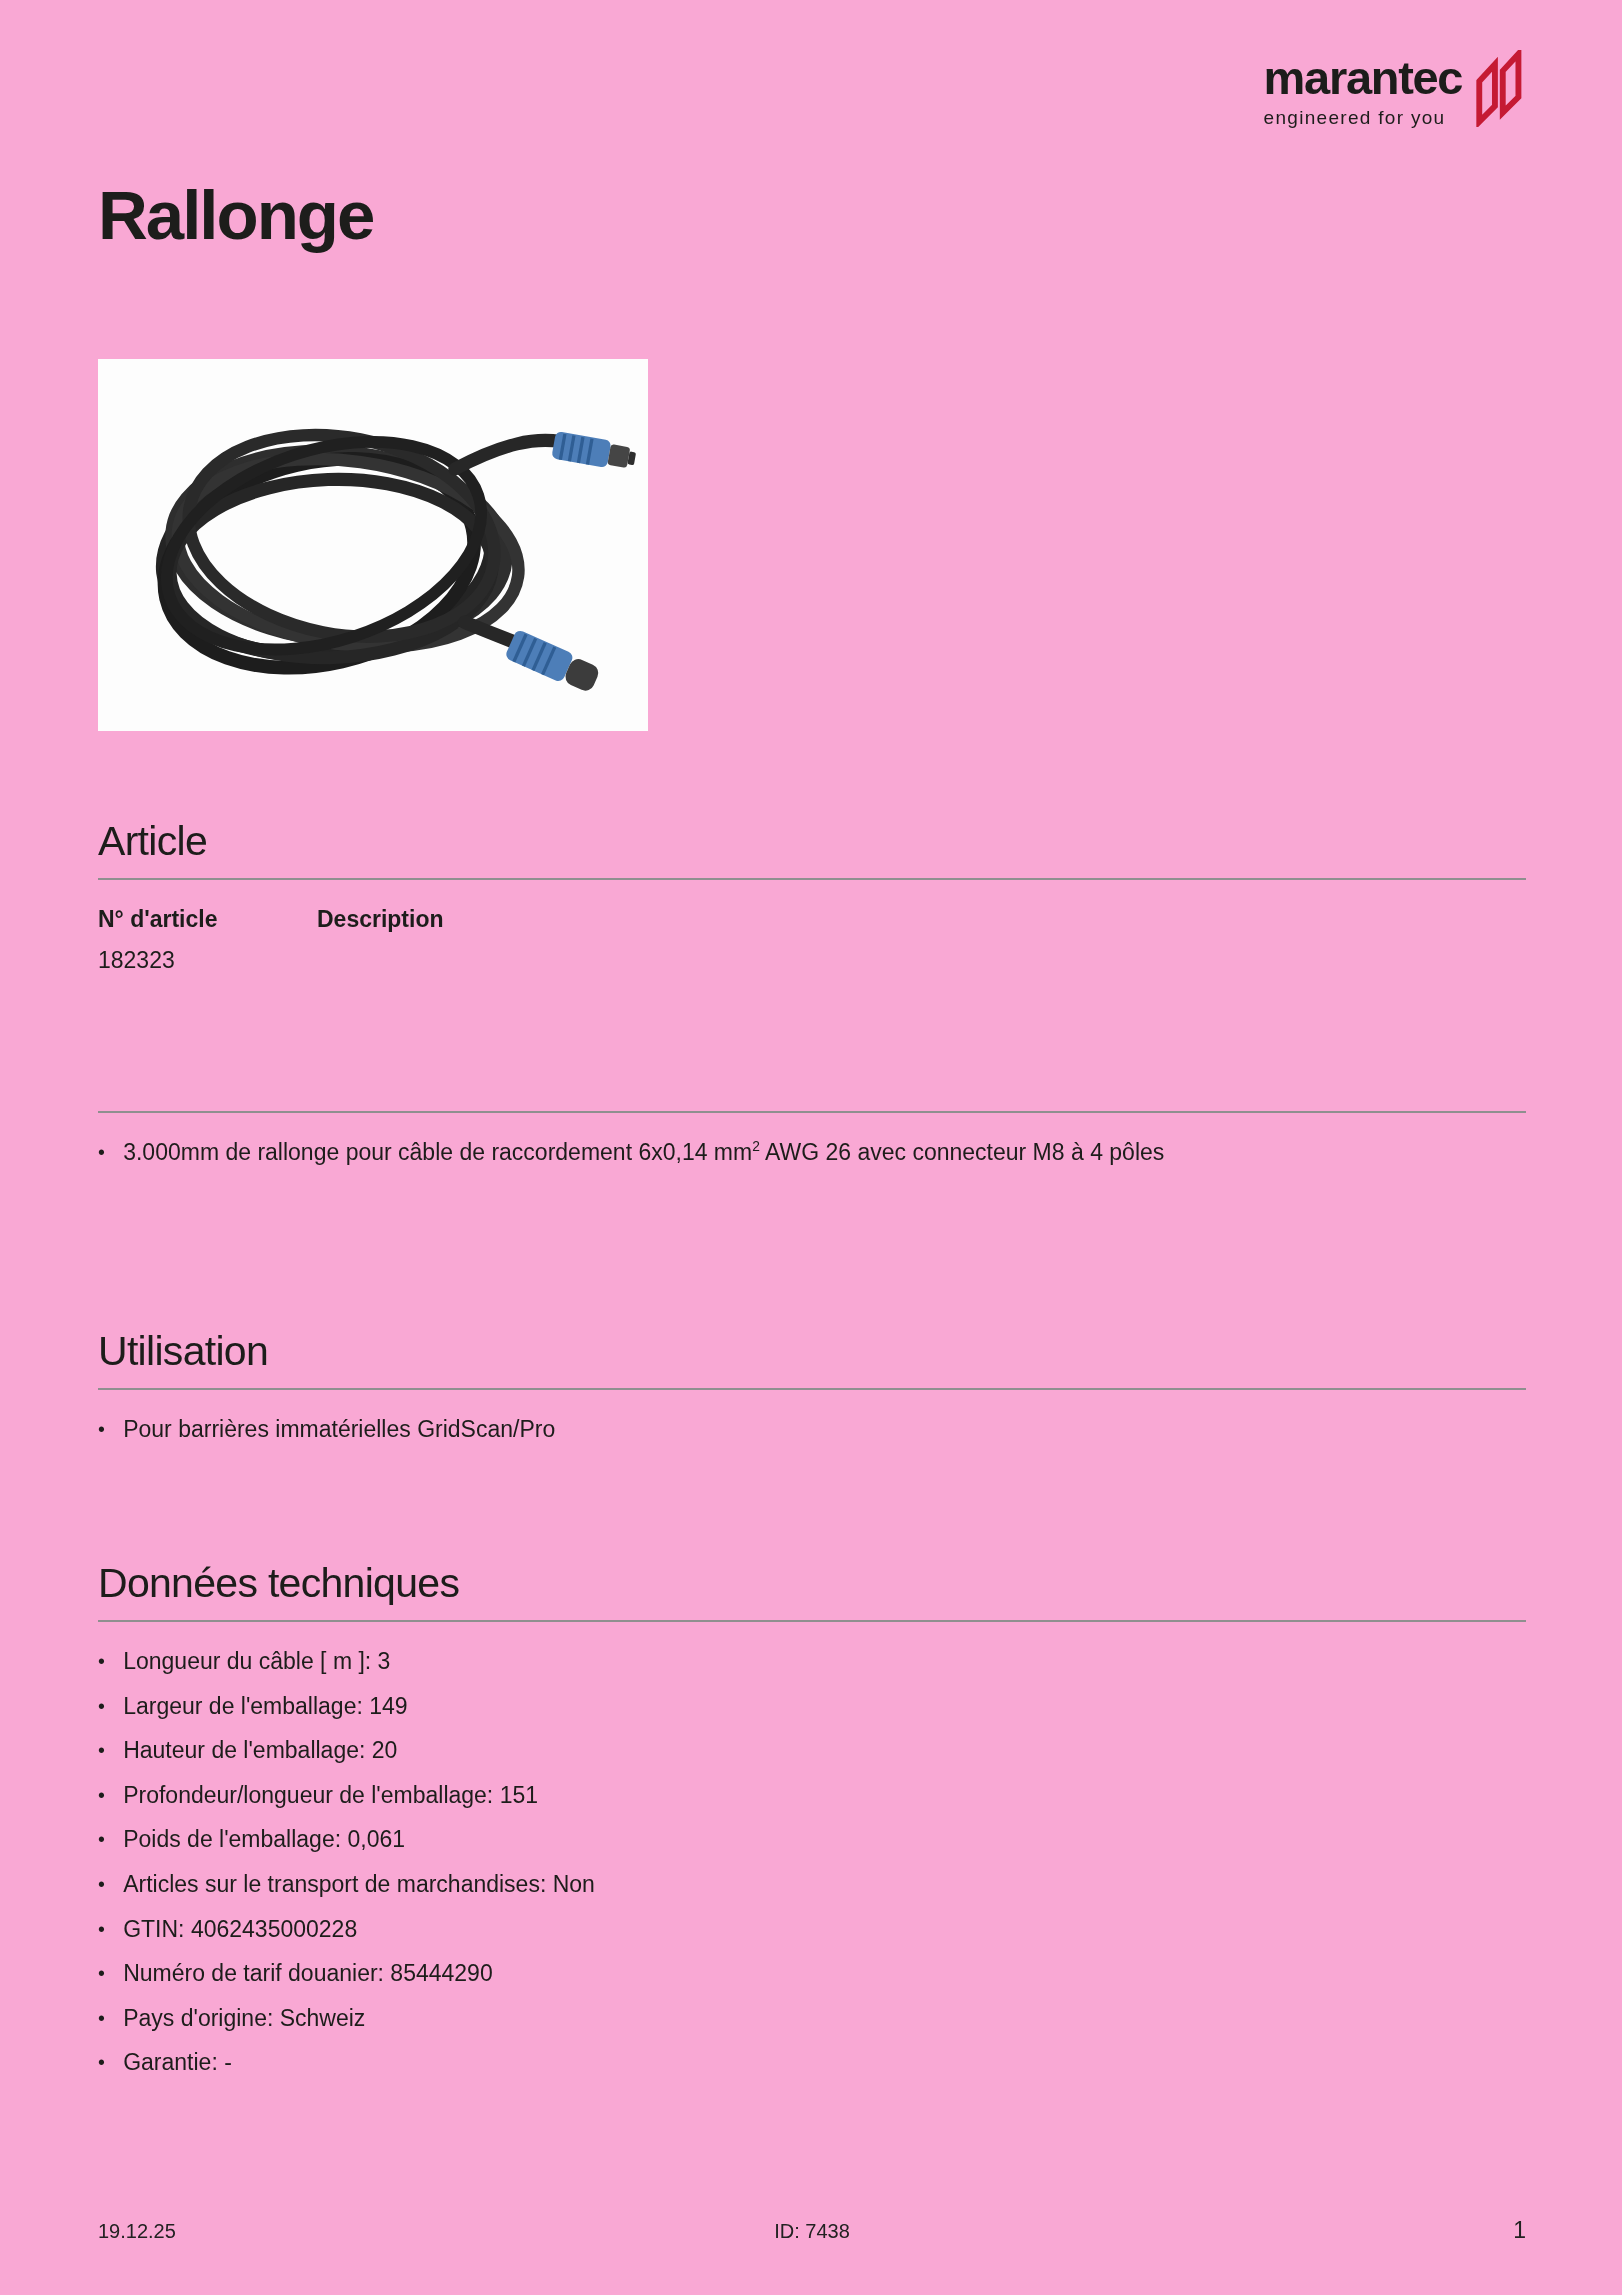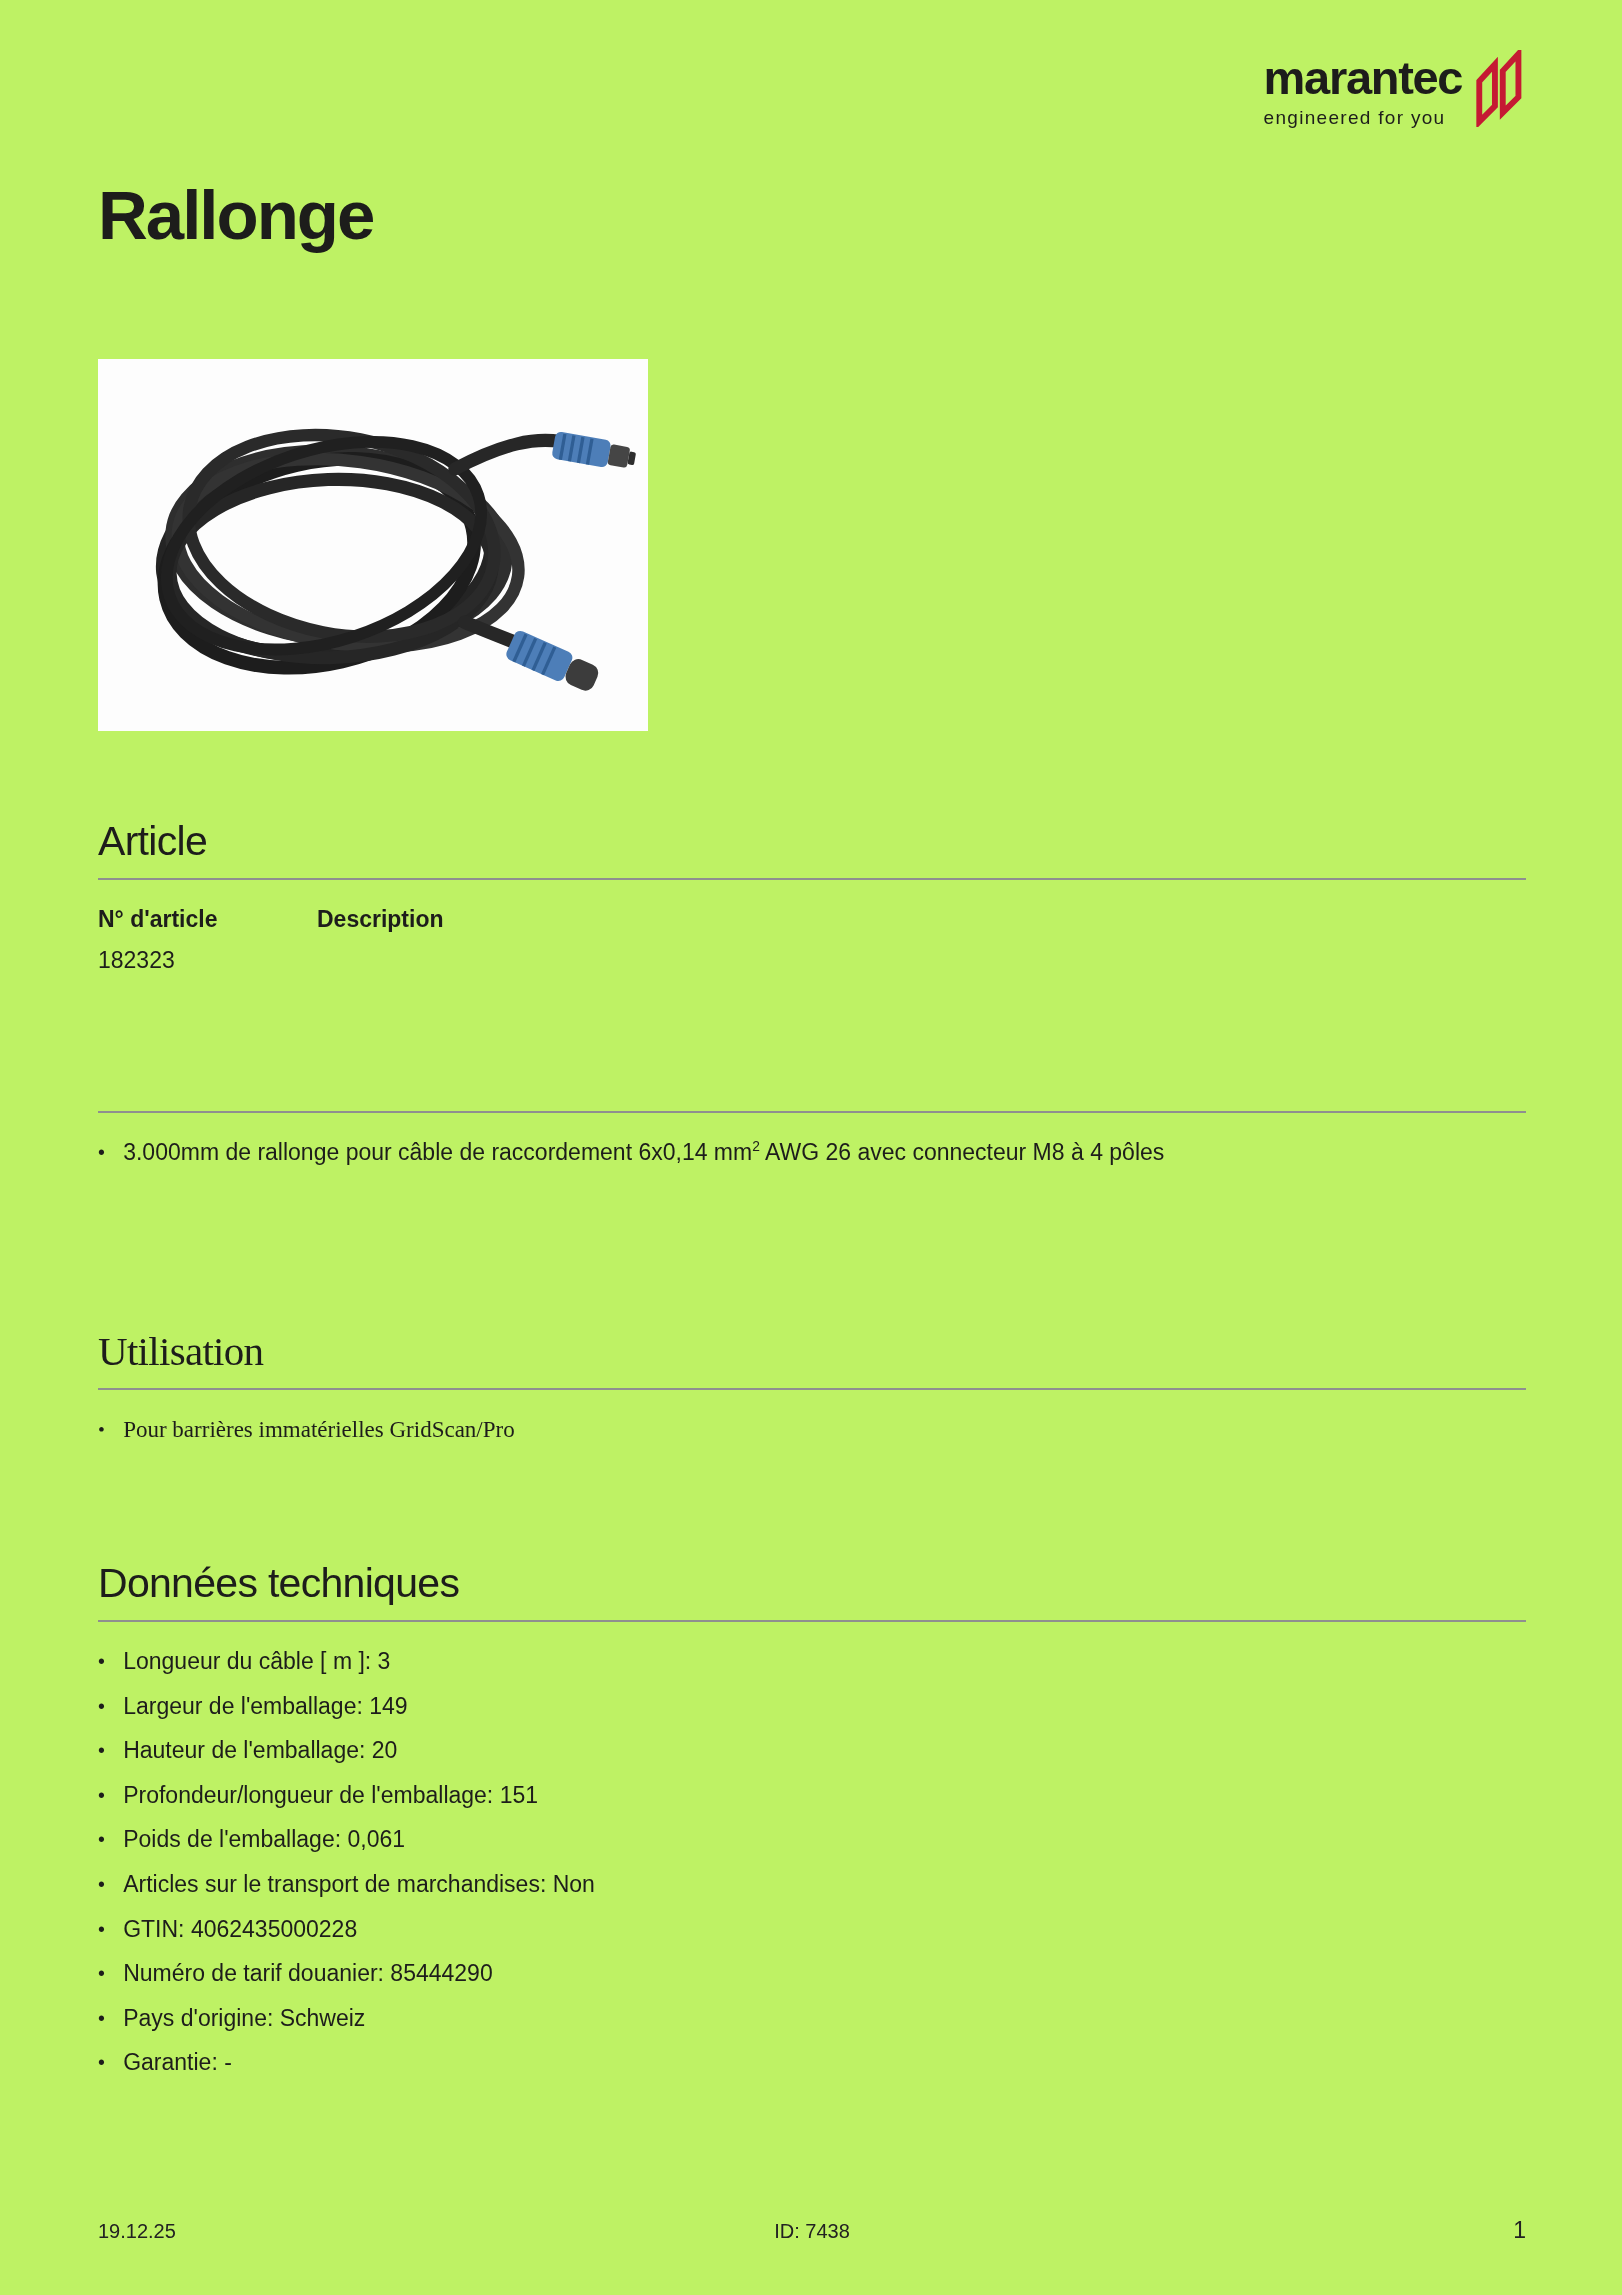--- a/index.html
+++ b/index.html
@@ -1,19 +1,19 @@
 <!DOCTYPE html>
 <html style="font-size:10.5px"><head>
 <meta charset="utf-8">
 <style>
   html,body{margin:0;padding:0;background:#ffffff;}
   .page{
     position:relative;
     width:1623px;height:2295px;
-    background:#bef264;
+    background:#f9a8d4;
     font-family:"Liberation Sans",sans-serif;
     color:#1d1d1b;
     overflow:hidden;
   }
   
   .logo{
     position:absolute;top:54px;right:98px;
     display:flex;align-items:flex-start;gap:11.8px;
   }
   .logo-textcol{display:flex;flex-direction:column;align-items:flex-start;}
@@ -38,21 +38,21 @@
   }
   
   .section{position:absolute;left:98px;width:1428px;}
   .section h2{
     margin:0;font-size:41px;font-weight:400;letter-spacing:-0.7px;
     line-height:1.1;color:#1d1d1b;
   }
   .rule{border:none;height:0;border-top:2px solid #8f8f8f;margin:14.4px 0 0 0;}
   .sec-article{top:819px;}
   .sec-delivery{top:1097px;}
-  .sec-usage{top:1329px;font-family:Liberation Serif, serif;}
+  .sec-usage{top:1329px;}
   .sec-tech{top:1561px;}
   
   .art-table{margin-top:23.6px;font-size:23px;line-height:1.32;}
   .art-row{display:flex;}
   .art-col-num{width:219px;flex:0 0 219px;}
   .art-head{font-weight:700;}
   .art-body{margin-top:10.5px;}
   .bold{font-weight:700;}
   
   .blist{list-style:none;margin:27.5px 0 0 0;padding:0;font-size:23px;}

